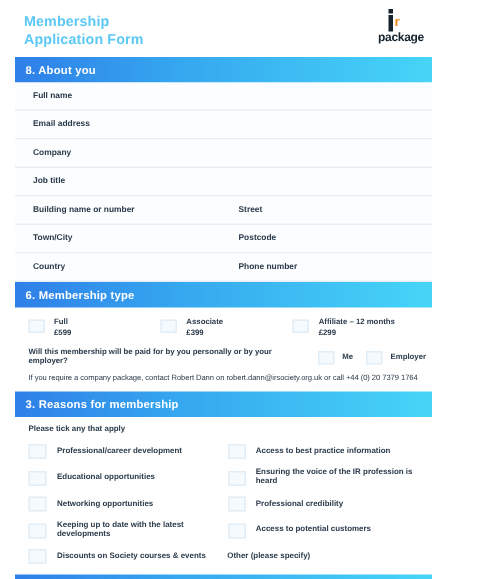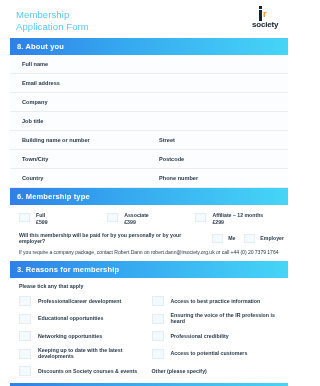--- a/index.html
+++ b/index.html
@@ -26,21 +26,21 @@
   
   .header {
     display: flex;
     align-items: flex-start;
     justify-content: space-between;
     padding: 9px 2px 6px 6px;
   }
   .title {
     font-size: 9.5px;
     line-height: 11.5px;
-    font-weight: normal;
+    font-weight: bold;
     color: #5bc8f5;
     letter-spacing: .1px;
   }
   .title .l2 { display: block; text-align: center; }
 
   .logo {
     position: relative;
     width: 34px;
     height: 22px;
     flex: 0 0 auto;
@@ -191,21 +191,21 @@
 
   <div class="header">
     <div class="title">
       <span>Membership</span>
       <span class="l2">Application Form</span>
     </div>
     <div class="logo">
       <span class="logo-i-dot"></span>
       <span class="logo-i"></span>
       <span class="logo-r">r</span>
-      <span class="logo-word">society</span>
+      <span class="logo-word">package</span>
     </div>
   </div>
 
   <div class="bar">8. About you</div>
   <div class="fields">
     <div class="frow">
       <div class="fcell">Full name</div>
     </div>
     <div class="frow">
       <div class="fcell">Email address</div>

